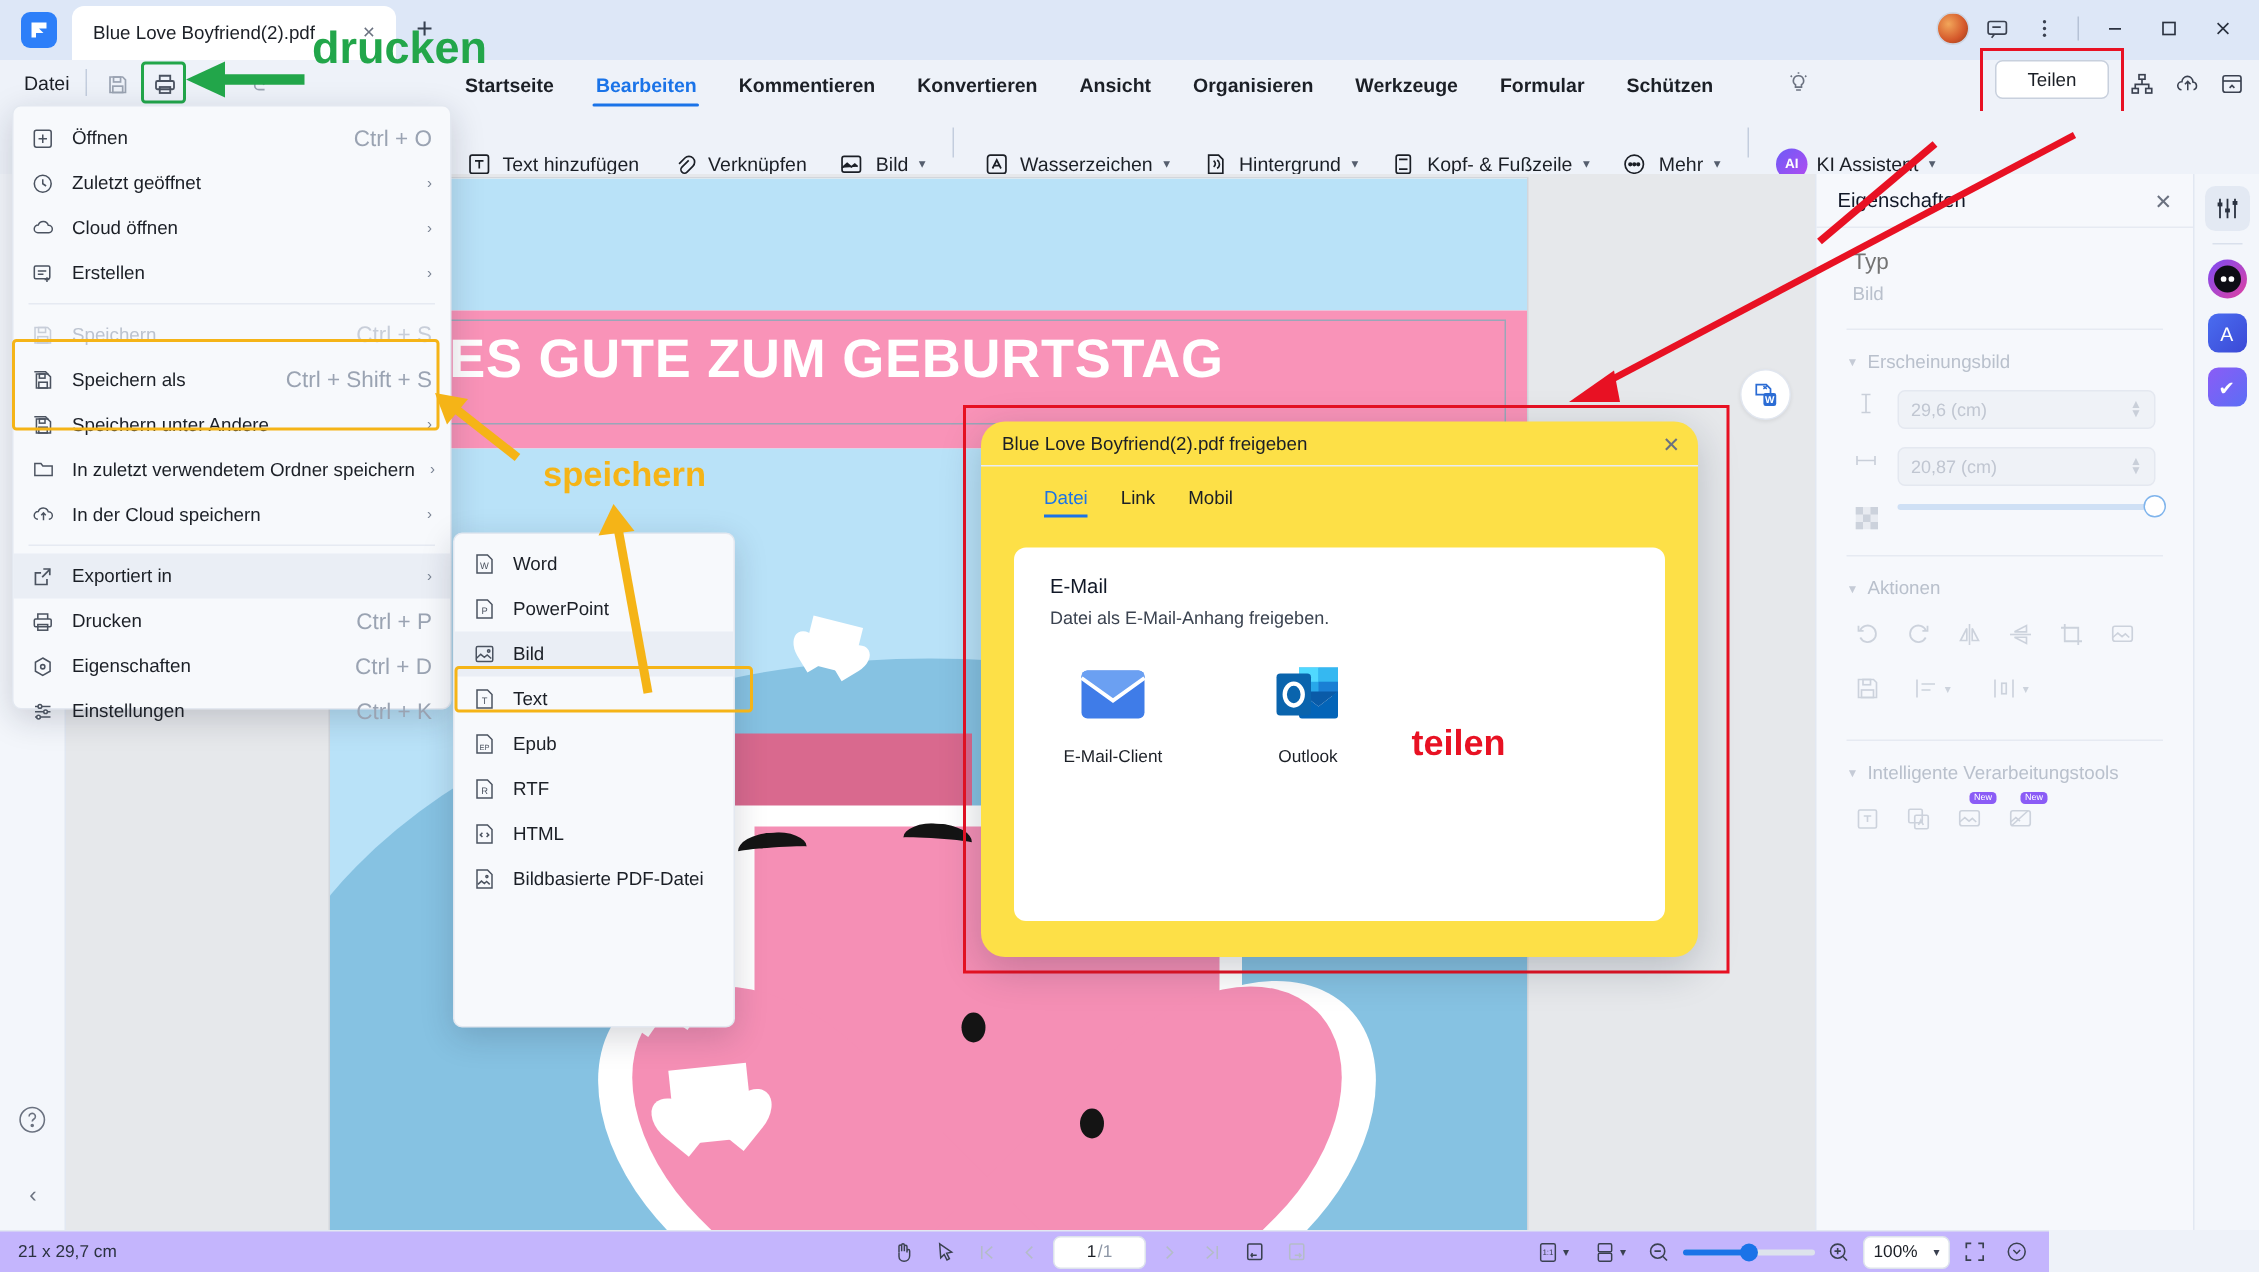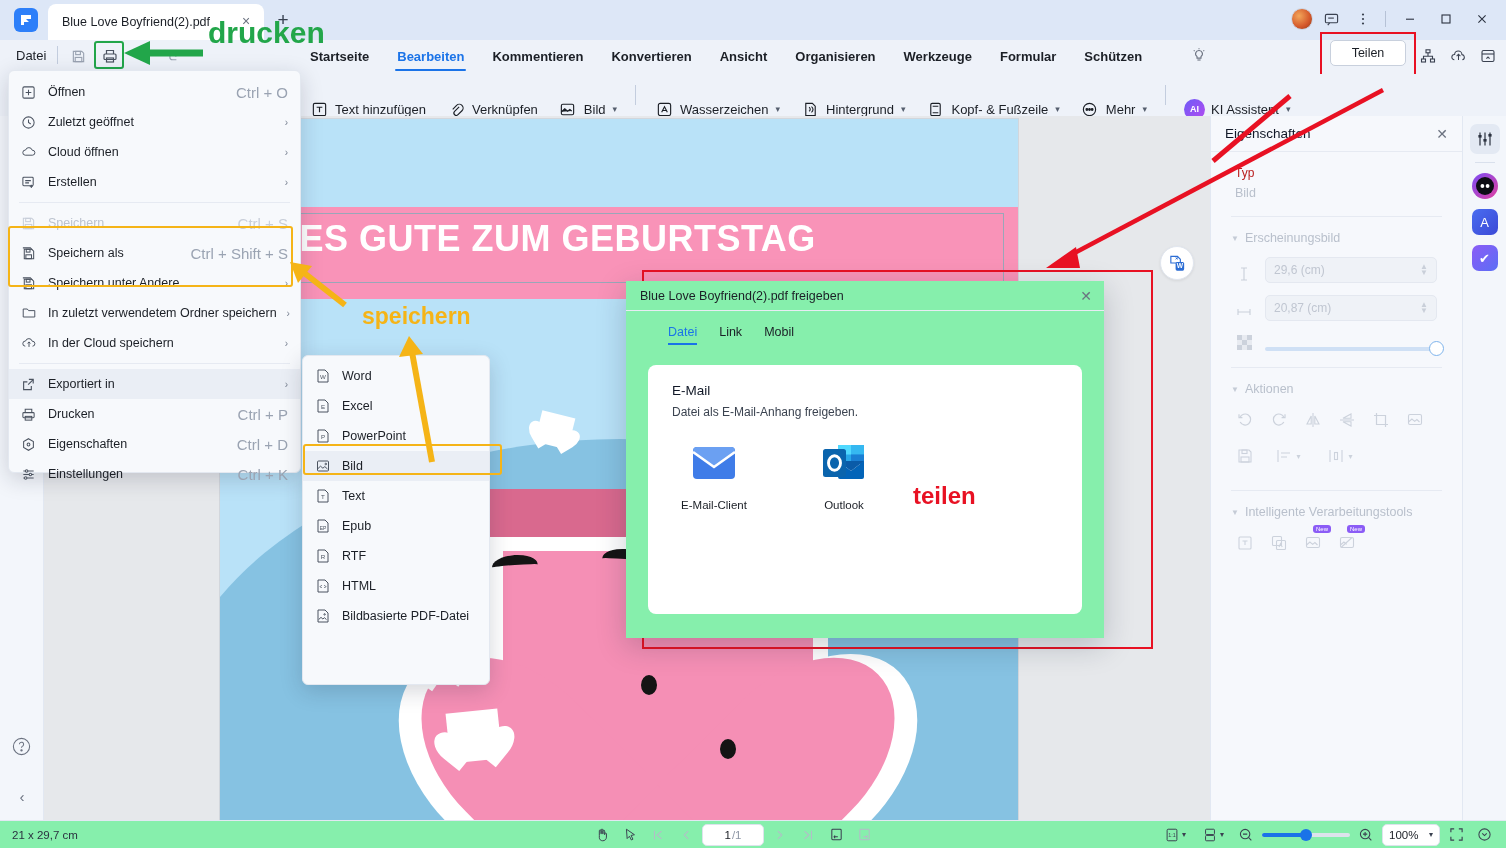--- a/index.html
+++ b/index.html
@@ -162,26 +162,26 @@
   .props {
     position:absolute; left:1210px; top:116px; width:252px; height:704px;
     background:#f6f8fc; border-left:1px solid #e2e8f2;
   }
   .props-head {
     height:36px; display:flex; align-items:center; justify-content:space-between;
     padding:0 14px; border-bottom:1px solid #e6eaf2;
   }
   .props-title { font-size:13.5px; color:#111827; font-weight:400; }
   .props-x { color:#6b7280; font-size:14px; cursor:pointer; }
-  .p-label { font-size:12px; color:#b91c1c; padding:14px 0 0 24px; }
+  .p-label { font-size:15px; color:#737373; padding:14px 0 0 24px; }
   .p-val { font-size:12.5px; color:#b9c0cc; padding:6px 0 0 24px; }
   .p-div { height:1px; background:#e6eaf2; margin:16px 20px 0; }
   .p-sec { display:flex; align-items:center; gap:6px; padding:14px 0 0 20px; font-size:12.5px; color:#b9c0cc; }
   .p-tri { font-size:8px; color:#c5cbd6; }
-  .p-row { display:flex; align-items:flex-end; gap:10px; padding:12px 0 0 22px; }
+  .p-row { display:flex; align-items:flex-start; gap:10px; padding:12px 0 0 22px; }
   .p-ico { width:22px; height:18px; display:flex; align-items:center; justify-content:center; color:#c9cfd9; }
   .p-input {
     width:172px; height:26px; background:#eff2f7; border:1px solid #e4e8f0; border-radius:5px;
     display:flex; align-items:center; padding:0 8px; font-size:12px; color:#c0c6d1; justify-content:space-between;
   }
   .p-stepper { font-size:8px; color:#c9cfd9; line-height:6px; text-align:center; }
   .p-slider { position:relative; width:172px; height:4px; background:#cfe0f5; border-radius:3px; }
   .p-knob { position:absolute; right:-7px; top:-6px; width:15px; height:15px; border-radius:50%; background:#fff; border:1.5px solid #7fb4ec; }
   .p-acts { display:flex; gap:10px; padding:12px 0 0 22px; flex-wrap:wrap; width:220px; }
   .p-act { width:24px; height:24px; display:flex; align-items:center; justify-content:center; color:#ccd2dc; cursor:pointer; }
@@ -198,22 +198,22 @@
   .rr-item { width:30px; height:30px; margin:8px auto 0; border-radius:7px; display:flex; align-items:center; justify-content:center; cursor:pointer; }
   .rr-item.sel { background:#e3e9f3; }
   .rr-div { width:20px; height:1px; background:#d9e0ec; margin:8px auto 0; }
   .rr-bot {
     width:26px; height:26px; border-radius:7px; margin:10px auto 0; cursor:pointer;
     display:flex; align-items:center; justify-content:center; color:#fff; font-size:13px;
   }
 
   
   .statusbar {
-    position:absolute; left:0; top:820px; width:1506px; height:28px;
-    background:#86efac; border-top:1px solid #e2e8f2;
+    position:absolute; left:0; top:820px; width:1366px; height:28px;
+    background:#c4b5fd; border-top:1px solid #e2e8f2;
     display:flex; align-items:center;
   }
   .sb-dim { font-size:11.5px; color:#2b3240; margin-left:12px; }
   .sb-center { position:absolute; left:590px; display:flex; align-items:center; gap:4px; }
   .sb-ico { width:24px; height:22px; display:flex; align-items:center; justify-content:center; color:#3a4150; cursor:pointer; }
   .sb-ico.dim { color:#b4bcc8; }
   .pagebox {
     width:62px; height:22px; background:#fff; border:1px solid #dde3ec; border-radius:5px;
     display:flex; align-items:center; justify-content:center; gap:1px; font-size:11.5px; color:#1b1f26;
   }
@@ -264,22 +264,22 @@
     position:absolute; left:303px; top:444px; width:199px; height:31px;
     border:2px solid #f5b417; border-radius:3px; pointer-events:none; z-index:43;
   }
 
   
   .sharebox-hl {
     position:absolute; left:642px; top:270px; width:511px; height:379px;
     border:2px solid #e81123; z-index:49; pointer-events:none;
   }
   .sharedlg {
-    position:absolute; left:626px; top:281px; width:478px; height:357px;
-    background:#86efac; border-radius:0;
+    position:absolute; left:654px; top:281px; width:478px; height:357px;
+    background:#fde047; border-radius:16px;
     box-shadow:0 8px 28px rgba(20,30,50,.22); z-index:50;
   }
   .sd-head {
     height:30px; display:flex; align-items:center; justify-content:space-between;
     padding:0 12px 0 14px; border-bottom:1px solid #e8ecf3;
   }
   .sd-title { font-size:12.5px; color:#1b1f26; }
   .sd-x { color:#6b7280; font-size:14px; cursor:pointer; }
   .sd-tabs { display:flex; gap:22px; padding:14px 0 0 42px; }
   .sd-tab { font-size:12.5px; color:#1b1f26; padding-bottom:6px; position:relative; cursor:pointer; }
@@ -1007,29 +1007,20 @@
             <path d="M3 2h7l3 3v9H3z"></path>
             <text x="8" y="11" font-size="6.2" fill="currentColor" stroke="none" text-anchor="middle" font-family="Liberation Sans, sans-serif">W</text>
           </svg>
       </span>
       <span>Word</span>
     </div>
     <div class="sm-item">
       <span class="sm-ico">
         <svg width="16" height="16" viewBox="0 0 16 16" fill="none" stroke="currentColor" stroke-width="1">
             <path d="M3 2h7l3 3v9H3z"></path>
-            <text x="8" y="11" font-size="6.2" fill="currentColor" stroke="none" text-anchor="middle" font-family="Liberation Sans, sans-serif">E</text>
-          </svg>
-      </span>
-      <span>Excel</span>
-    </div>
-    <div class="sm-item">
-      <span class="sm-ico">
-        <svg width="16" height="16" viewBox="0 0 16 16" fill="none" stroke="currentColor" stroke-width="1">
-            <path d="M3 2h7l3 3v9H3z"></path>
             <text x="8" y="11" font-size="6.2" fill="currentColor" stroke="none" text-anchor="middle" font-family="Liberation Sans, sans-serif">P</text>
           </svg>
       </span>
       <span>PowerPoint</span>
     </div>
     <div class="sm-item hl">
       <span class="sm-ico">
         <svg width="16" height="16" viewBox="0 0 16 16" fill="none" stroke="currentColor" stroke-width="1">
             <rect x="2.5" y="3" width="11" height="10" rx="1"></rect>
             <path d="M2.5 11l3-2.8 2.4 2 1.9-1.6 2.7 2.4"></path>

